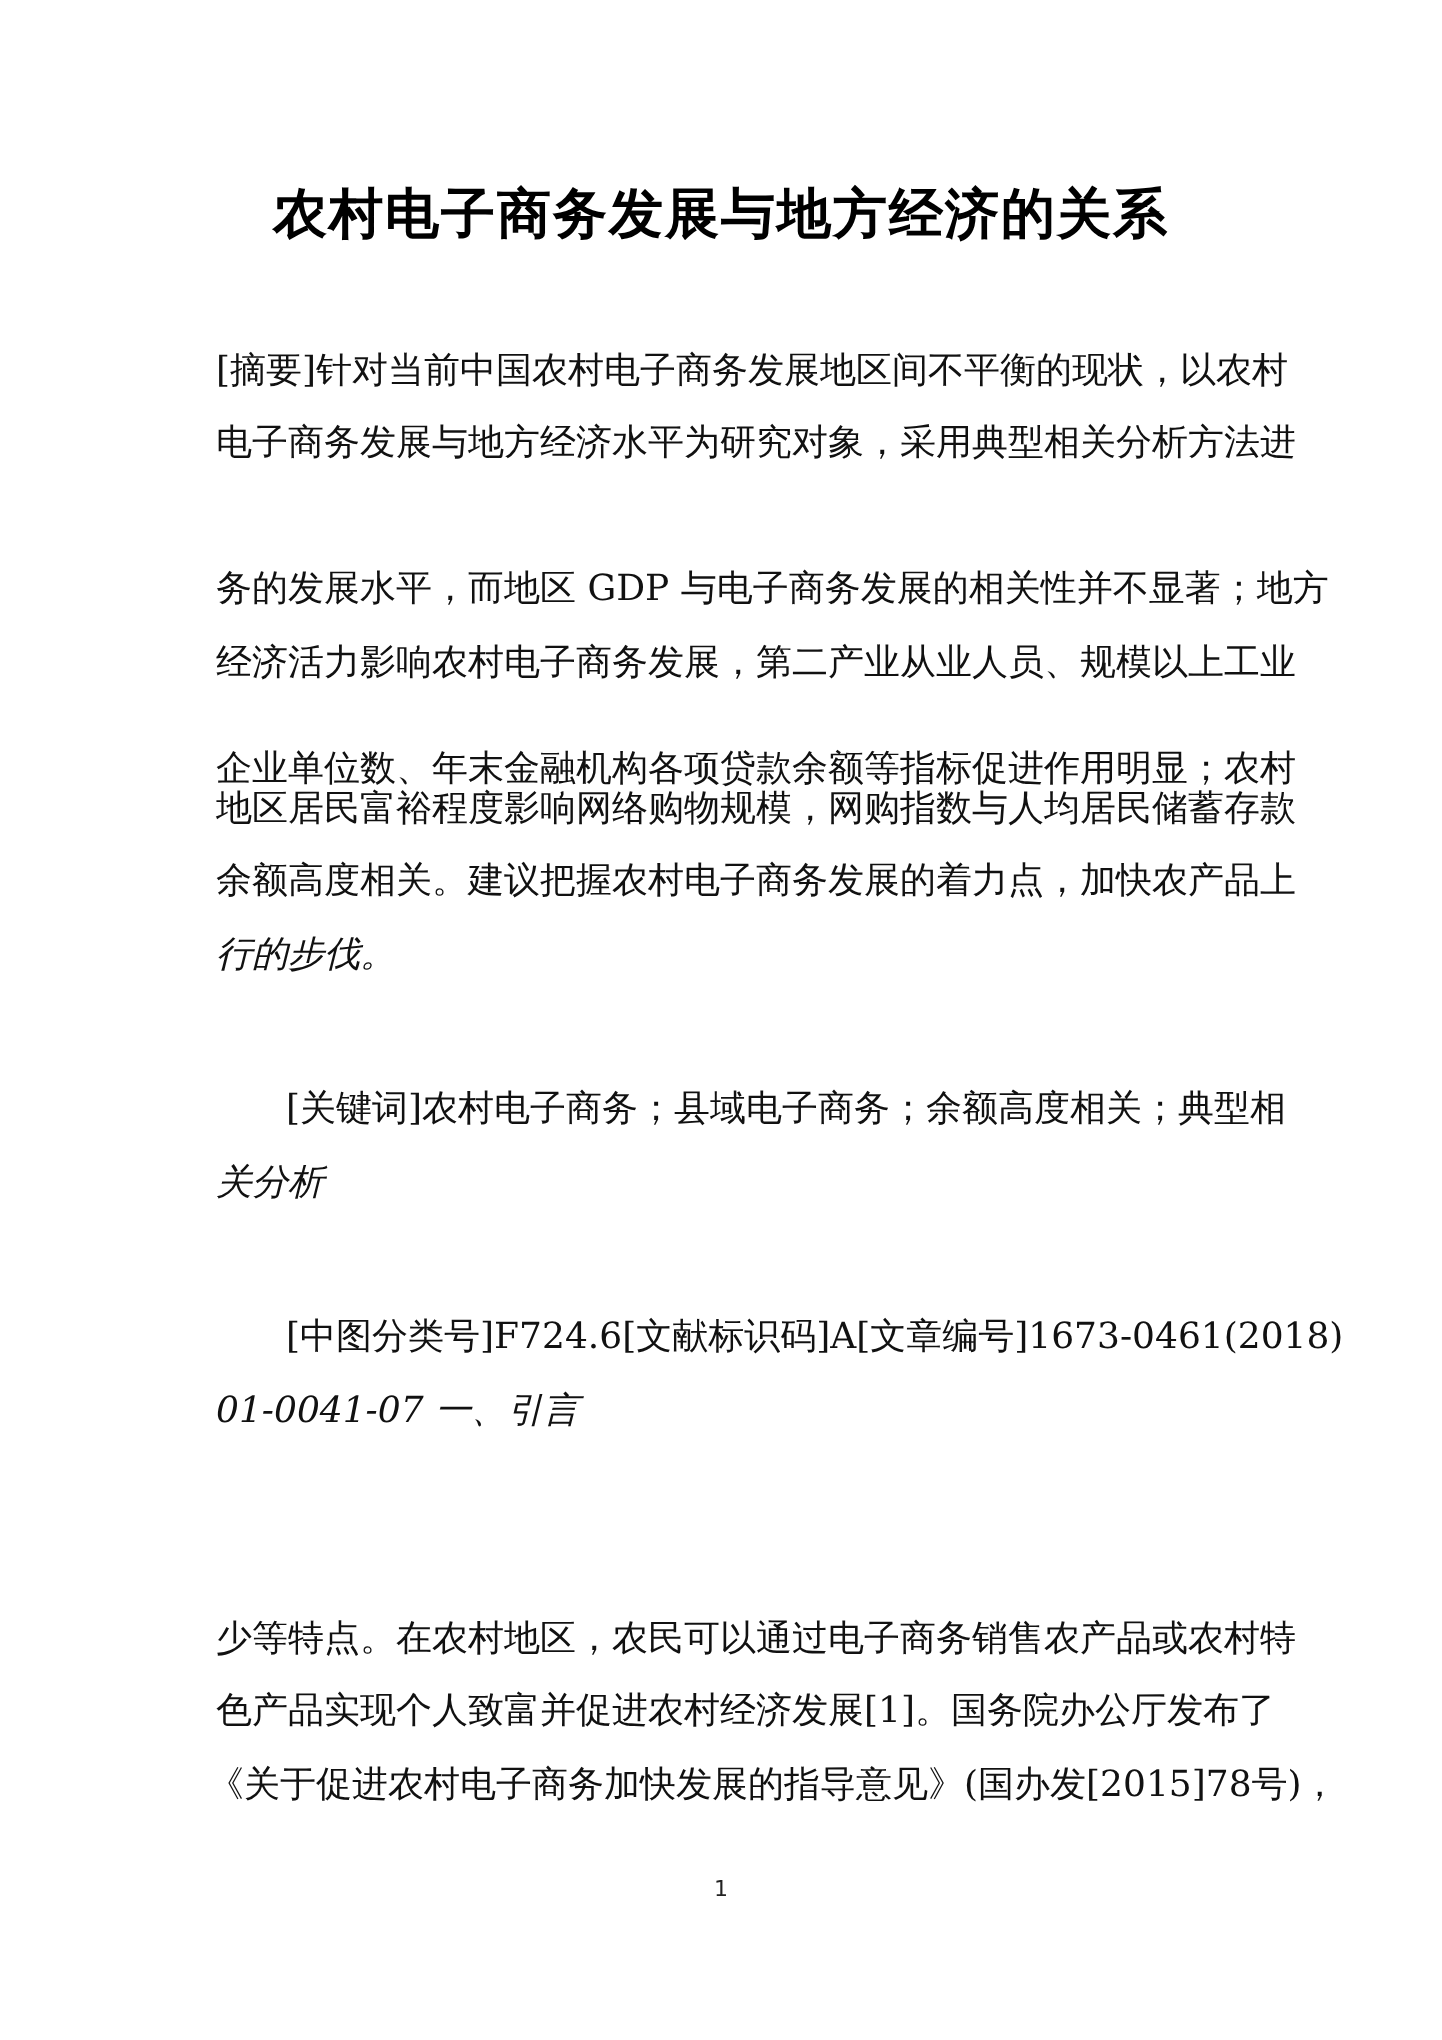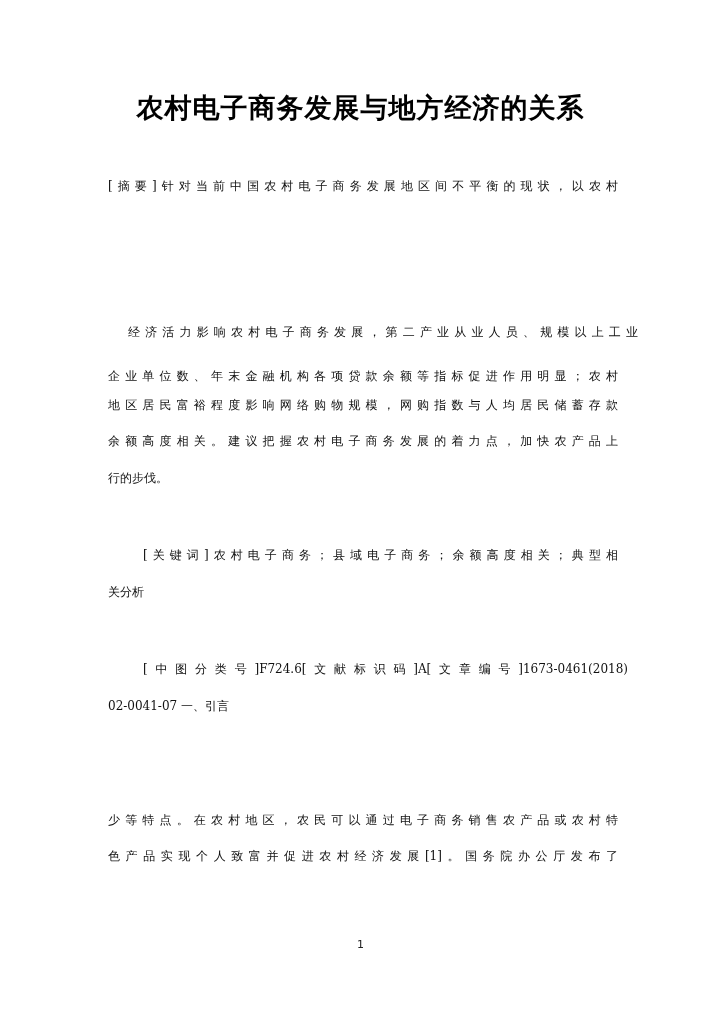--- a/index.html
+++ b/index.html
@@ -31,29 +31,30 @@
       font-size: 27px;
       font-weight: bold;
       letter-spacing: 1px;
       line-height: 40px;
       color: #000000;
     }
     .line {
       position: absolute;
       left: 108px;
       width: 510px;
-      font-size: 12px;
+      font-size: 18px;
       line-height: 28px;
       white-space: nowrap;
       text-align: justify;
       text-align-last: justify;
       color: #111111;
     }
     .line.last {
       text-align-last: left;
+      font-style: italic;
     }
     .page-number {
       position: absolute;
       left: 0;
       top: 938px;
       width: 721px;
       text-align: center;
       font-size: 11px;
       line-height: 14px;
       font-family: "DejaVu Sans", "Liberation Sans", sans-serif;
@@ -61,29 +62,32 @@
     }
   </style>
 </head>
 <body>
 
 <div class="page">
 
   <div class="title">农村电子商务发展与地方经济的关系</div>
 
   <div class="line" style="top:172px;">[摘要]针对当前中国农村电子商务发展地区间不平衡的现状，以农村</div>
-  <div class="line" style="top:318px;margin-left:20px;">经济活力影响农村电子商务发展，第二产业从业人员、规模以上工业</div>
-  <div class="line" style="top:362px;">企业单位数、年末金融机构各项贷款余额等指标促进作用明显；农村</div>
+  <div class="line" style="top:208px;">电子商务发展与地方经济水平为研究对象，采用典型相关分析方法进</div>
+  <div class="line" style="top:281px;">务的发展水平，而地区 GDP 与电子商务发展的相关性并不显著；地方</div>
+  <div class="line" style="top:318px;">经济活力影响农村电子商务发展，第二产业从业人员、规模以上工业</div>
+  <div class="line" style="top:372px;font-family:Liberation Mono, monospace;">企业单位数、年末金融机构各项贷款余额等指标促进作用明显；农村</div>
   <div class="line" style="top:391px;">地区居民富裕程度影响网络购物规模，网购指数与人均居民储蓄存款</div>
   <div class="line" style="top:427px;">余额高度相关。建议把握农村电子商务发展的着力点，加快农产品上</div>
   <div class="line last" style="top:464px;">行的步伐。</div>
 
   <div class="line" style="top:541px; left:143px; width:475px;">[关键词]农村电子商务；县域电子商务；余额高度相关；典型相</div>
   <div class="line last" style="top:578px;">关分析</div>
 
   <div class="line" style="top:655px; left:143px; width:485px;">[中图分类号]F724.6[文献标识码]A[文章编号]1673-0461(2018)</div>
-  <div class="line last" style="top:692px;">02-0041-07 一、引言</div>
+  <div class="line last" style="top:692px;">01-0041-07 一、引言</div>
 
   <div class="line" style="top:806px;">少等特点。在农村地区，农民可以通过电子商务销售农产品或农村特</div>
   <div class="line" style="top:842px;">色产品实现个人致富并促进农村经济发展[1]。国务院办公厅发布了</div>
+  <div class="line" style="top:879px; left:104px; width:518px;">《关于促进农村电子商务加快发展的指导意见》(国办发[2015]78号)，</div>
 
   <div class="page-number">1</div>
 </div>
 
 </body></html>

